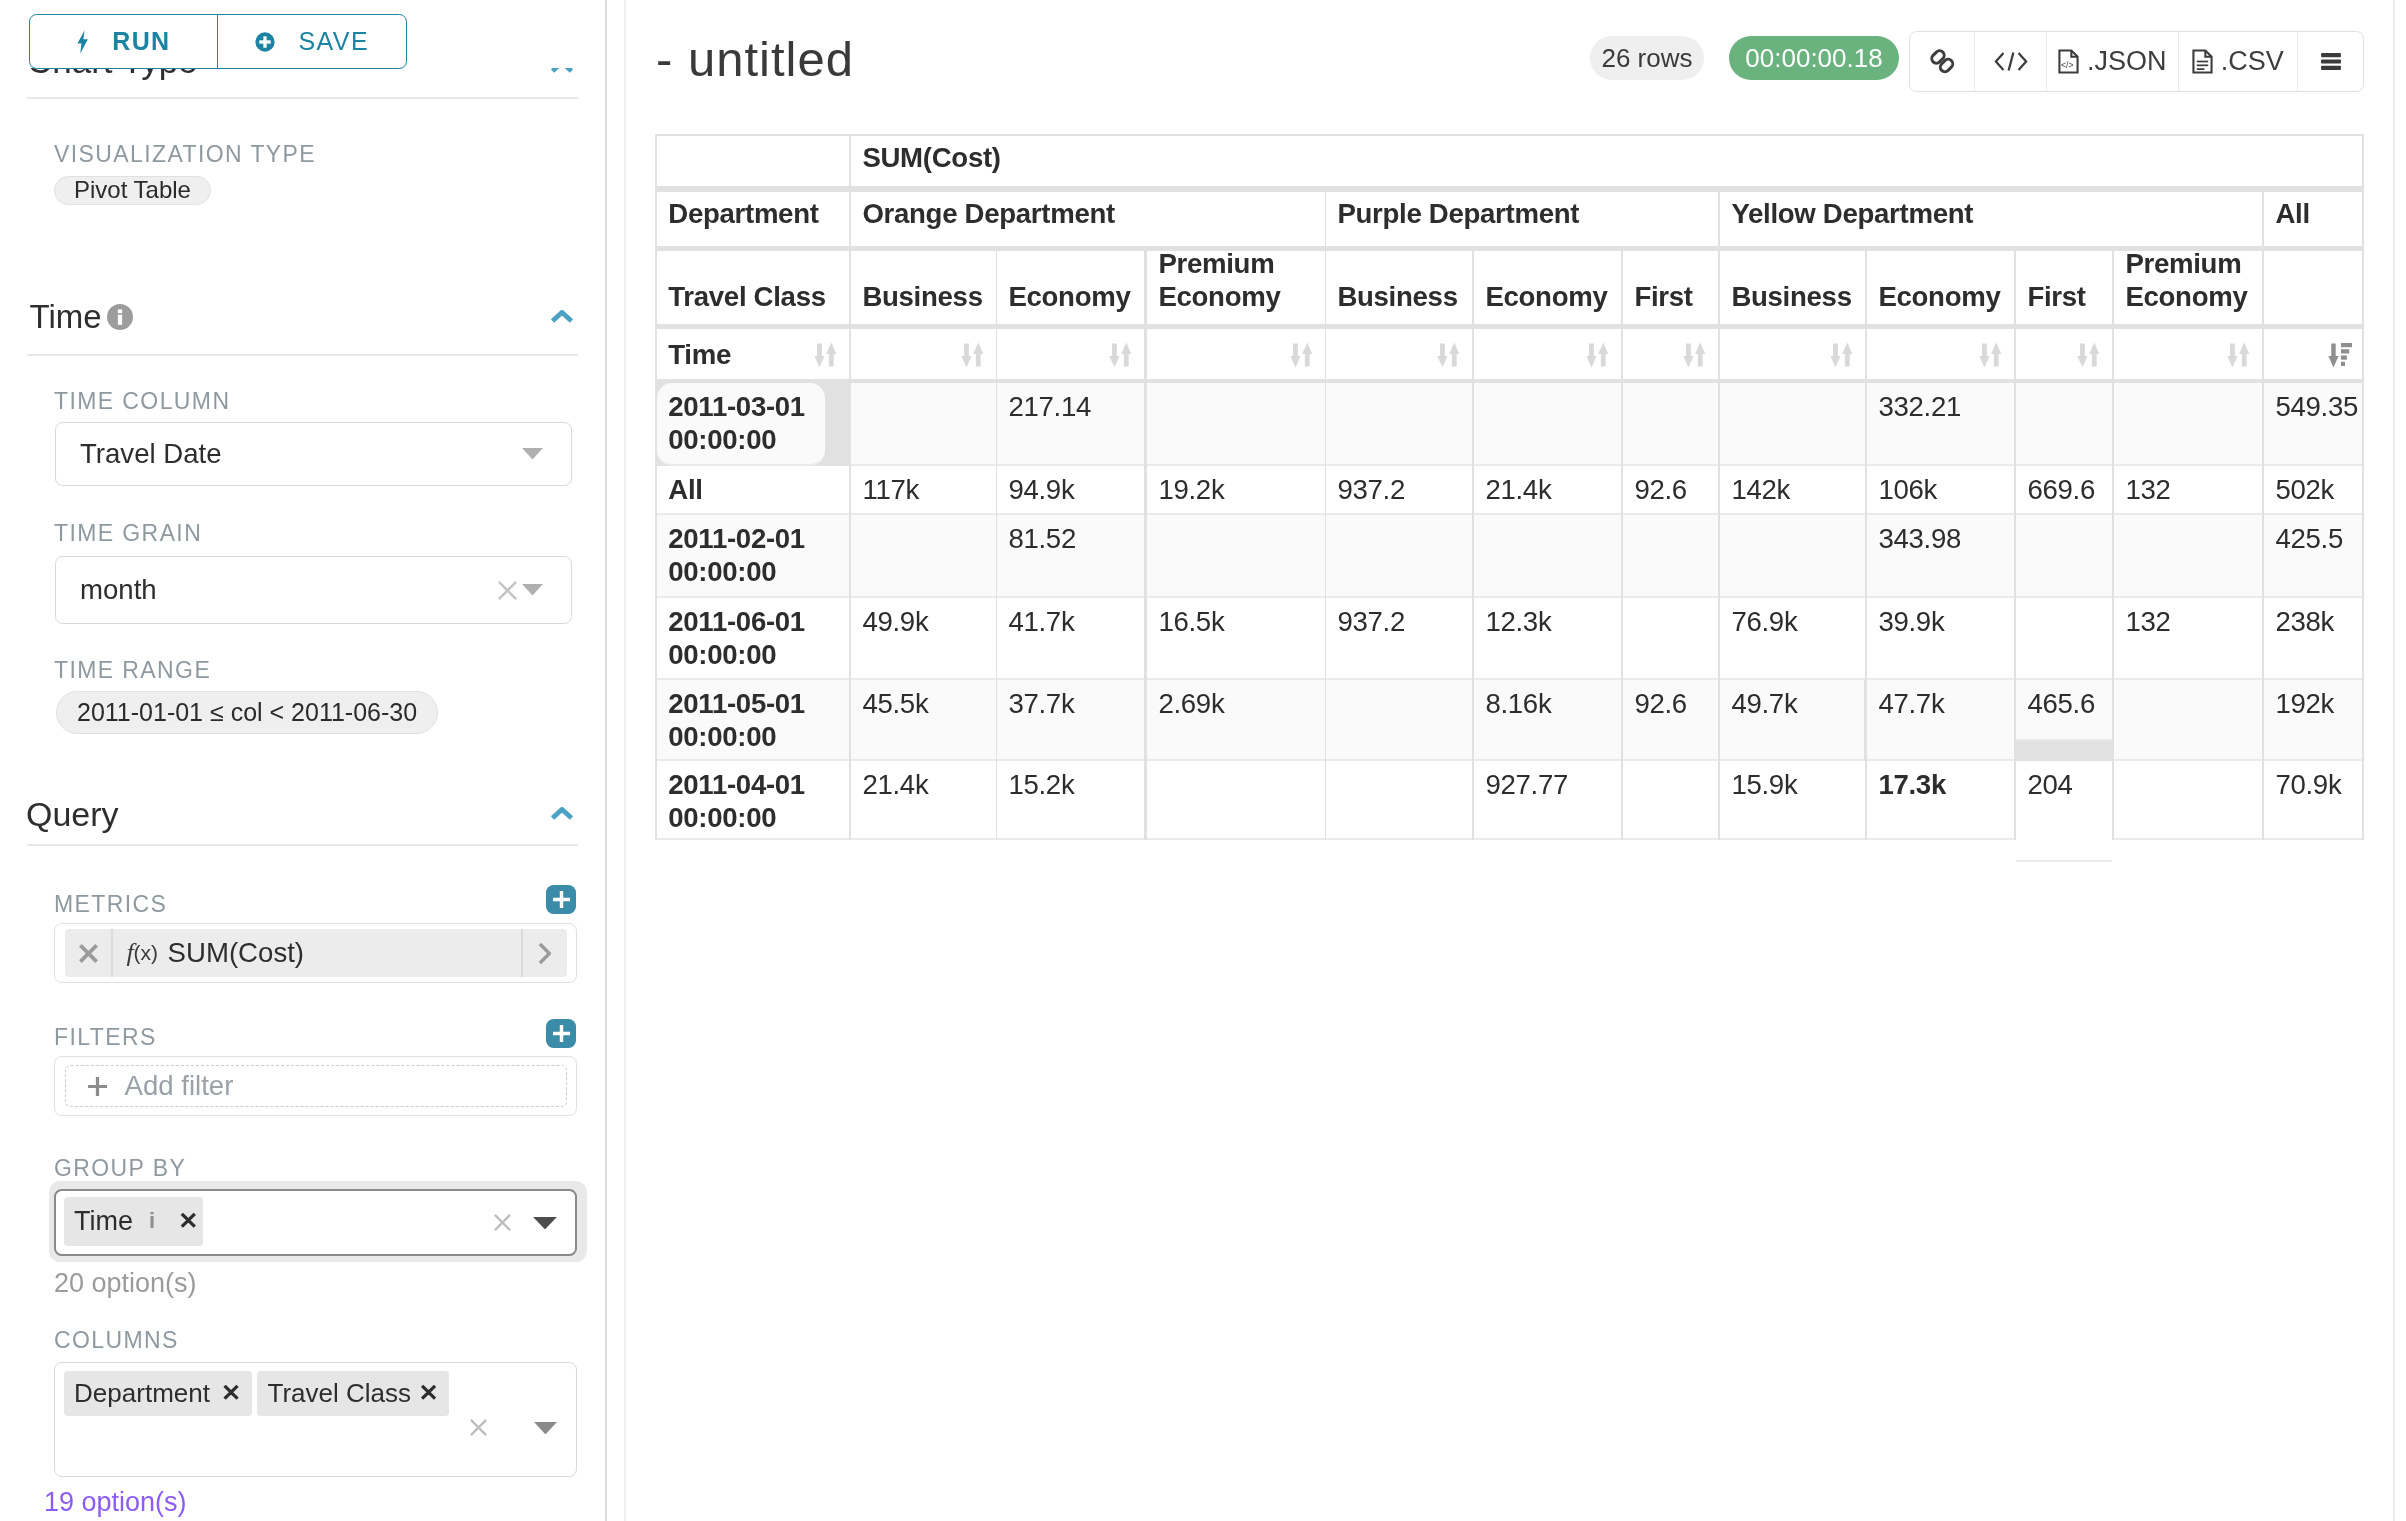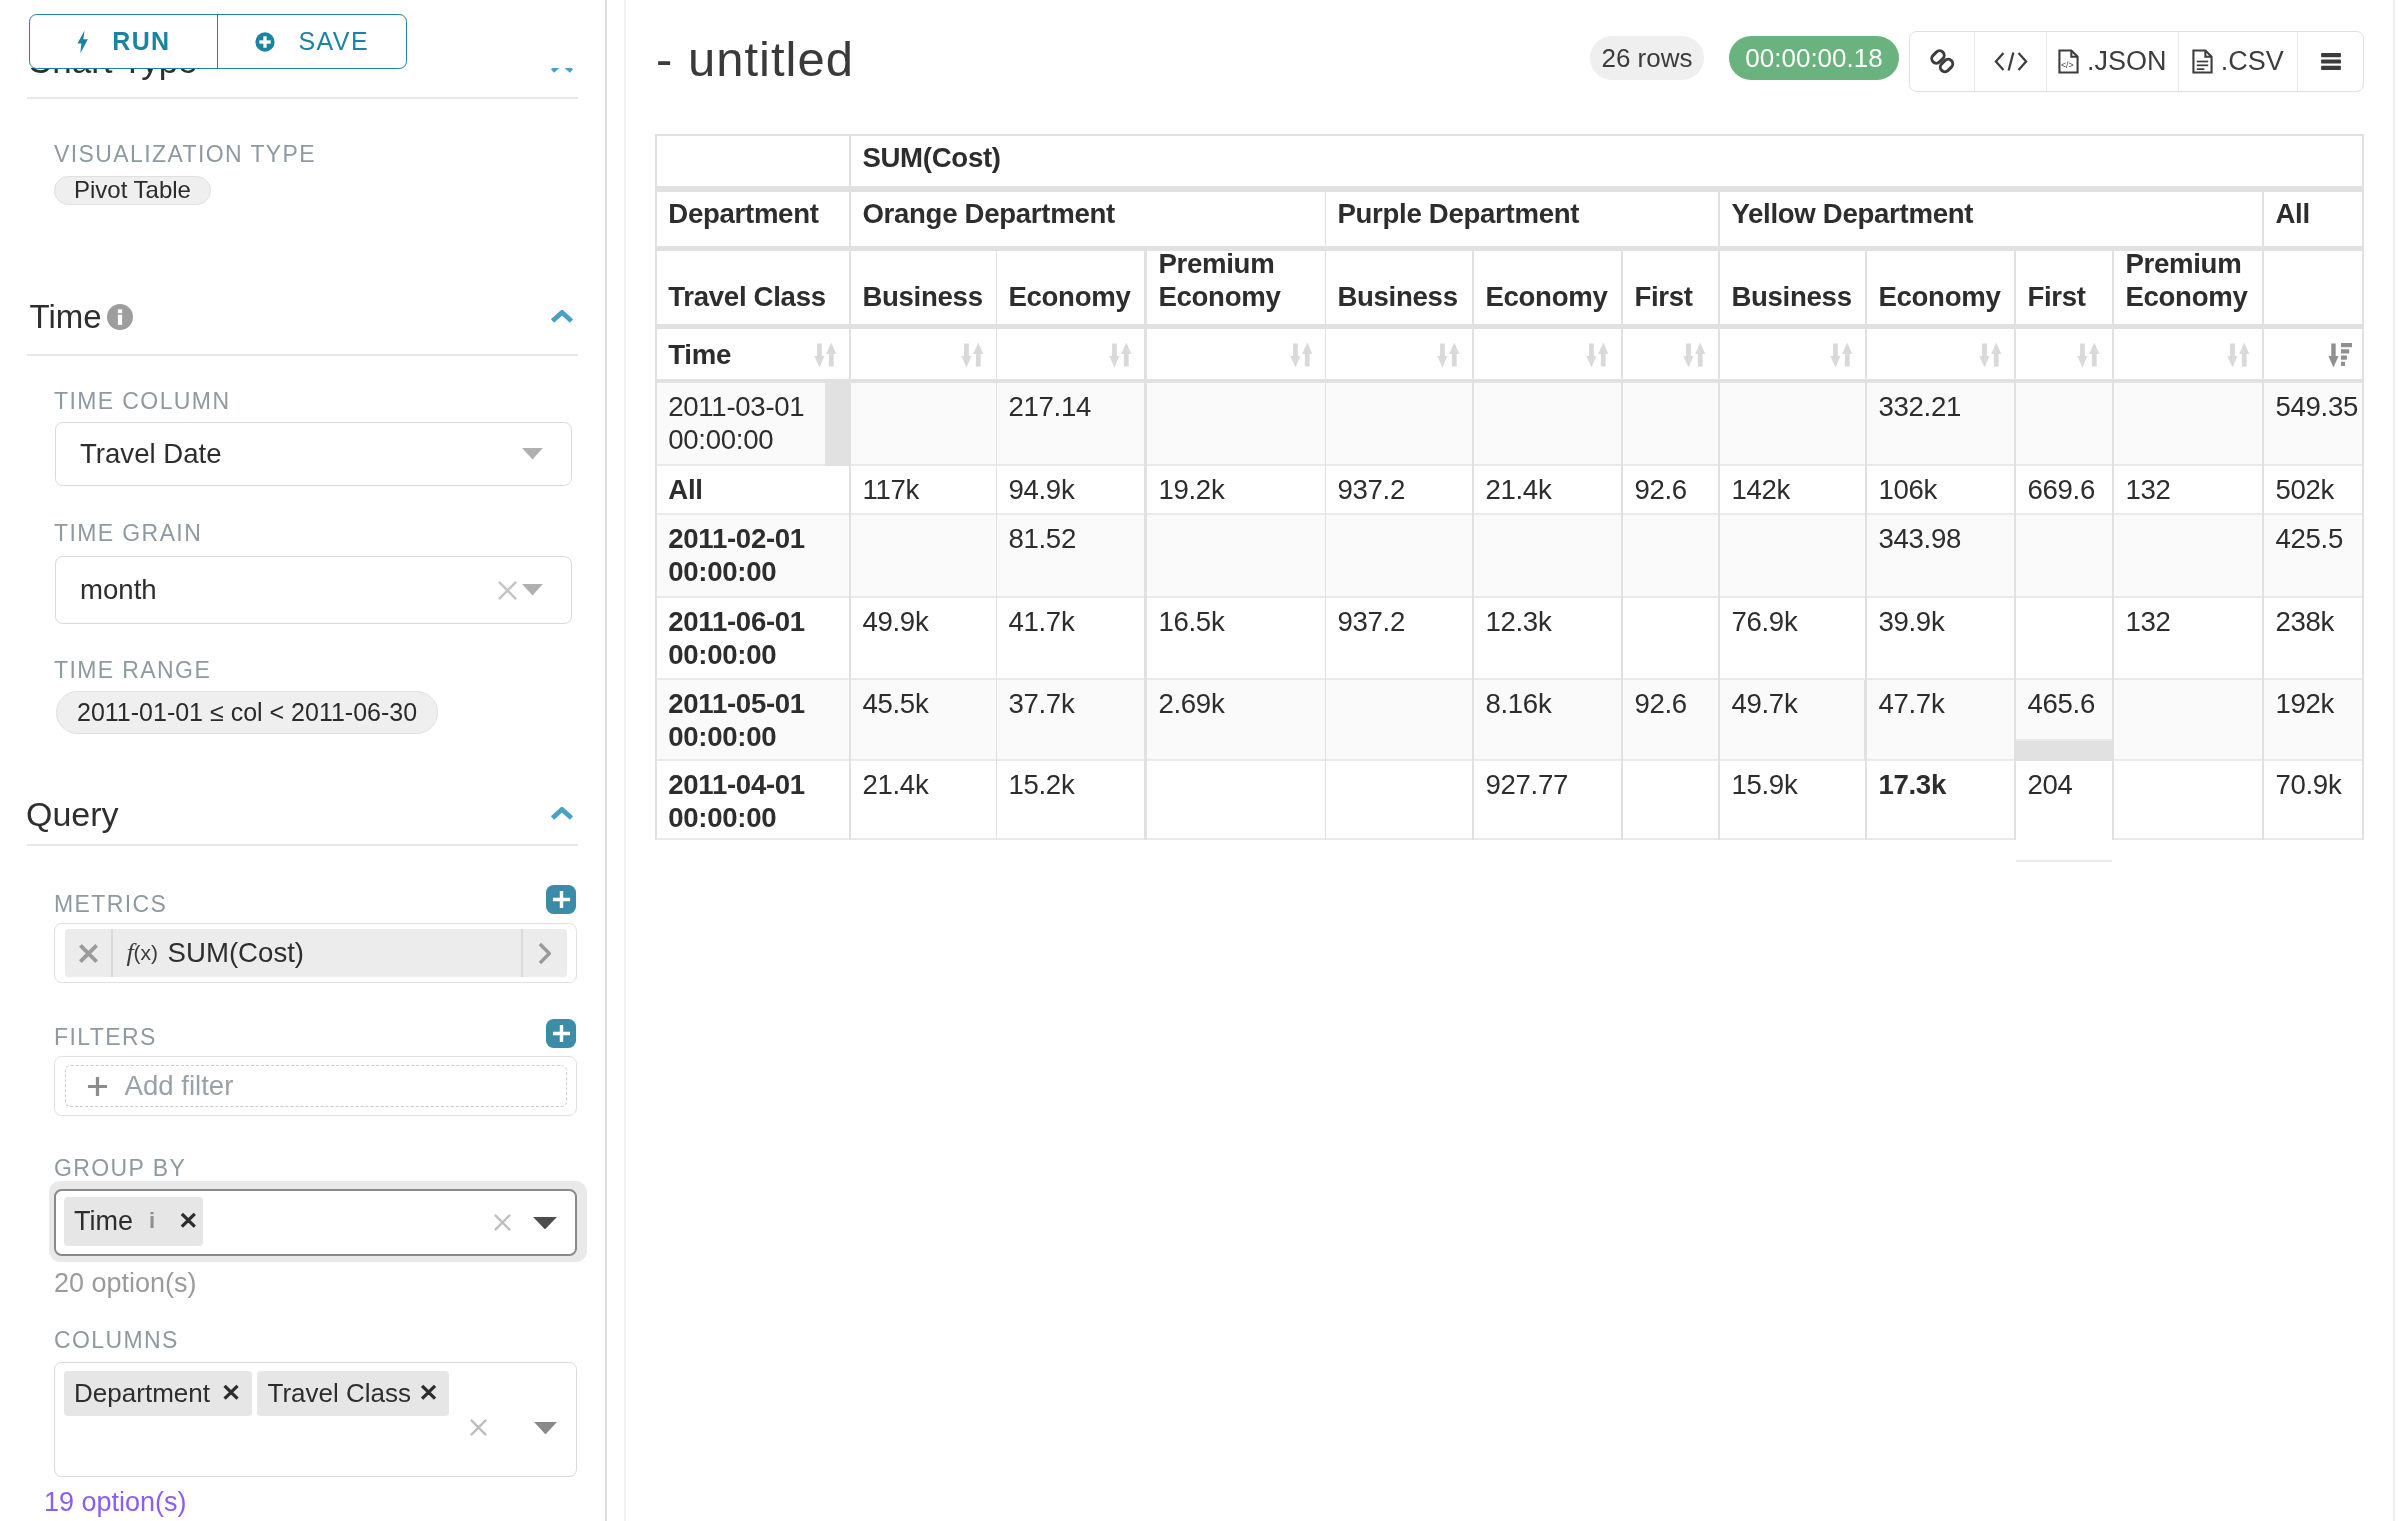--- a/index.html
+++ b/index.html
@@ -338,21 +338,21 @@
           <g fill="#8f8f8f">
             <rect x="3.4" y="1.5" width="4.6" height="14.5"></rect>
             <polygon points="0.4,14.5 11,14.5 5.7,26.5"></polygon>
             <rect x="13.5" y="1" width="11.5" height="4.4"></rect>
             <rect x="13.5" y="7.5" width="8.6" height="4.4"></rect>
             <rect x="13.5" y="14" width="6.2" height="4.4"></rect>
             <rect x="13.5" y="20.5" width="4.2" height="4.4"></rect>
           </g>
         </svg></span>
     </div>
-<div style="position:absolute;left:1.9px;top:249px;width:168px;height:83px;background:#fafafa;border-bottom:2.9px solid #eaeaea;font-weight:normal;display:flex;flex-direction:column;justify-content:flex-start;padding:6.7px 0 0 11.4px;box-sizing:border-box;">2011-03-01<br>00:00:00</div>
+<div style="position:absolute;left:1.9px;top:249px;width:168px;height:83px;background:#fafafa;border-bottom:2.9px solid #eaeaea;font-weight:bold;display:flex;flex-direction:column;justify-content:flex-start;padding:6.7px 0 0 11.4px;box-sizing:border-box;border-radius:15px;">2011-03-01<br>00:00:00</div>
 <div style="position:absolute;left:196px;top:249px;width:145px;height:83px;background:#fafafa;border-bottom:2.9px solid #eaeaea;font-weight:normal;display:flex;flex-direction:column;justify-content:flex-start;padding:6.7px 0 0 11.4px;box-sizing:border-box;"></div>
 <div style="position:absolute;left:342px;top:249px;width:147px;height:83px;background:#fafafa;border-bottom:2.9px solid #eaeaea;font-weight:normal;display:flex;flex-direction:column;justify-content:flex-start;padding:6.7px 0 0 11.4px;box-sizing:border-box;">217.14</div>
 <div style="position:absolute;left:492px;top:249px;width:178px;height:83px;background:#fafafa;border-bottom:2.9px solid #eaeaea;font-weight:normal;display:flex;flex-direction:column;justify-content:flex-start;padding:6.7px 0 0 11.4px;box-sizing:border-box;"></div>
 <div style="position:absolute;left:671px;top:249px;width:146px;height:83px;background:#fafafa;border-bottom:2.9px solid #eaeaea;font-weight:normal;display:flex;flex-direction:column;justify-content:flex-start;padding:6.7px 0 0 11.4px;box-sizing:border-box;"></div>
 <div style="position:absolute;left:819px;top:249px;width:147px;height:83px;background:#fafafa;border-bottom:2.9px solid #eaeaea;font-weight:normal;display:flex;flex-direction:column;justify-content:flex-start;padding:6.7px 0 0 11.4px;box-sizing:border-box;"></div>
 <div style="position:absolute;left:968px;top:249px;width:95px;height:83px;background:#fafafa;border-bottom:2.9px solid #eaeaea;font-weight:normal;display:flex;flex-direction:column;justify-content:flex-start;padding:6.7px 0 0 11.4px;box-sizing:border-box;"></div>
 <div style="position:absolute;left:1065px;top:249px;width:145px;height:83px;background:#fafafa;border-bottom:2.9px solid #eaeaea;font-weight:normal;display:flex;flex-direction:column;justify-content:flex-start;padding:6.7px 0 0 11.4px;box-sizing:border-box;"></div>
 <div style="position:absolute;left:1212px;top:249px;width:147px;height:83px;background:#fafafa;border-bottom:2.9px solid #eaeaea;font-weight:normal;display:flex;flex-direction:column;justify-content:flex-start;padding:6.7px 0 0 11.4px;box-sizing:border-box;">332.21</div>
 <div style="position:absolute;left:1361px;top:249px;width:96px;height:83px;background:#fafafa;border-bottom:2.9px solid #eaeaea;font-weight:normal;display:flex;flex-direction:column;justify-content:flex-start;padding:6.7px 0 0 11.4px;box-sizing:border-box;"></div>
 <div style="position:absolute;left:1459px;top:249px;width:148px;height:83px;background:#fafafa;border-bottom:2.9px solid #eaeaea;font-weight:normal;display:flex;flex-direction:column;justify-content:flex-start;padding:6.7px 0 0 11.4px;box-sizing:border-box;"></div>

